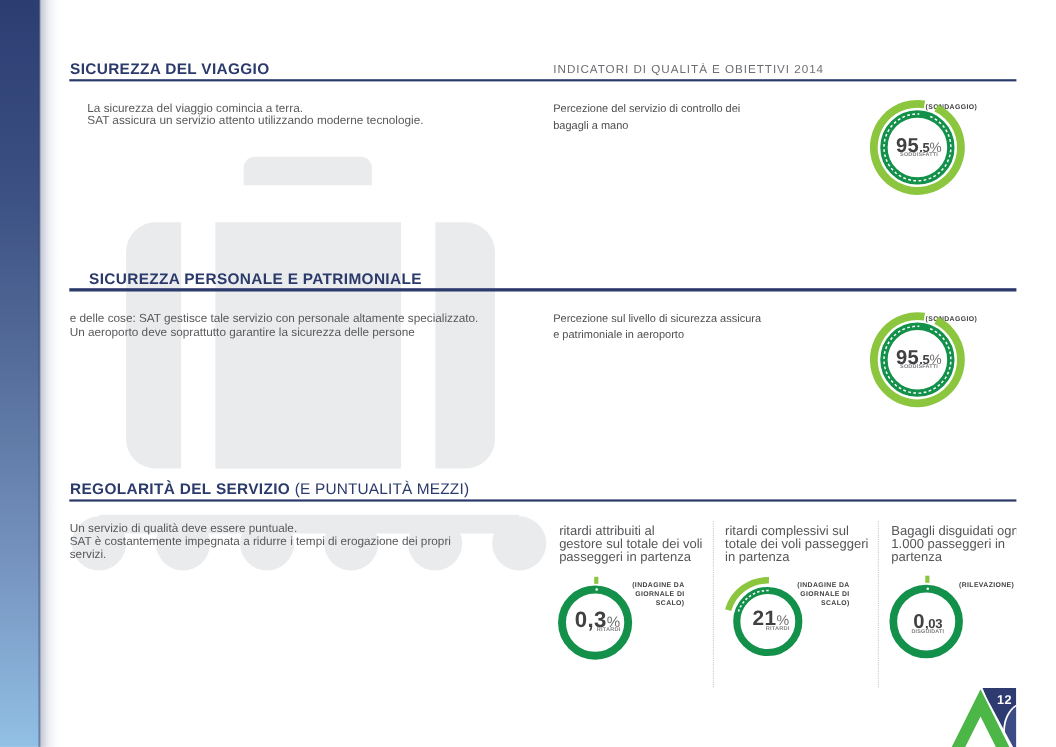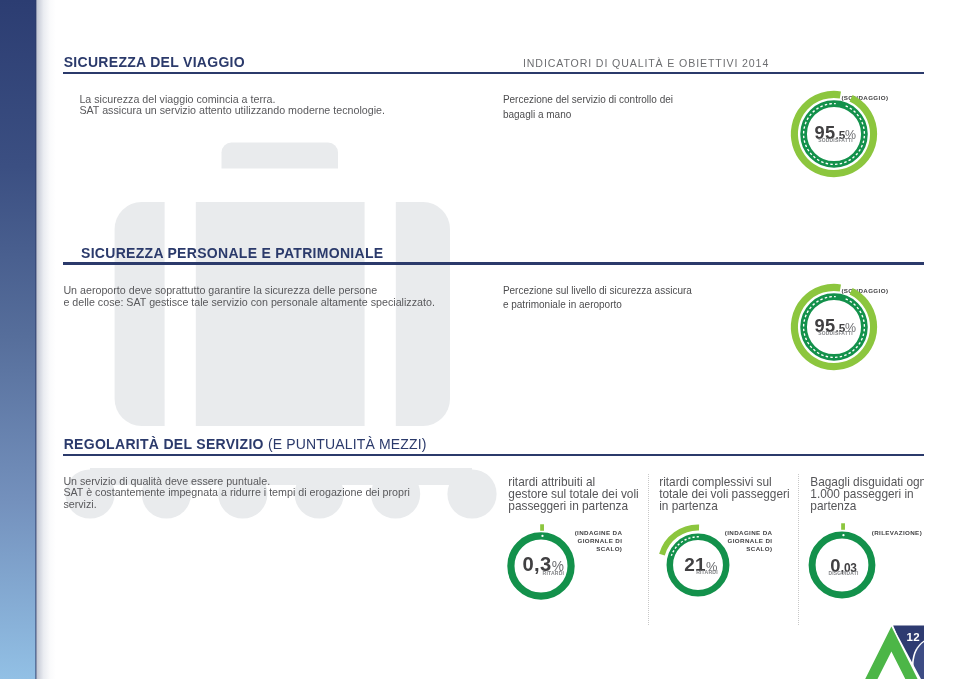--- a/index.html
+++ b/index.html
@@ -78,39 +78,39 @@
     </svg>
   </div>
 
   <div class="rail">
     
   </div>
   <div class="rail-edge"></div>
   <div class="rail-shadow"></div>
 
   <div class="sec-title" style="left:63.7px;top:54.2px;">SICUREZZA DEL VIAGGIO</div>
-  <div class="kicker" style="left:503px;top:57px;margin-left:20px;">INDICATORI DI QUALITÀ E OBIETTIVI 2014</div>
+  <div class="kicker" style="left:503px;top:57px;">INDICATORI DI QUALITÀ E OBIETTIVI 2014</div>
   <div class="rule" style="left:63.4px;top:71.75px;width:877.6px;"></div>
 
   <div class="body-text" style="left:63.4px;top:93.6px;margin-left:16px;">
     <div>La sicurezza del viaggio comincia a terra.</div>
     <div>SAT assicura un servizio attento utilizzando moderne tecnologie.</div>
   </div>
   <div class="lead" style="left:502.9px;top:93.3px;">
     <div>Percezione del servizio di controllo dei</div>
     <div>bagagli a mano</div>
   </div>
   <div class="tag" style="right:35.7px;top:94.4px;">(SONDAGGIO)</div>
 
   <div class="sec-title" style="left:81px;top:245.3px;">SICUREZZA PERSONALE E PATRIMONIALE</div>
   <div class="rule" style="left:63.4px;top:262.45px;width:877.6px;"></div>
 
   <div class="body-text" style="left:63.4px;top:285.1px;">
+    <div>e delle cose: SAT gestisce tale servizio con personale altamente specializzato.</div>
     <div>Un aeroporto deve soprattutto garantire la sicurezza delle persone</div>
-    <div>e delle cose: SAT gestisce tale servizio con personale altamente specializzato.</div>
   </div>
   <div class="lead" style="left:502.9px;top:283.6px;">
     <div>Percezione sul livello di sicurezza assicura</div>
     <div>e patrimoniale in aeroporto</div>
   </div>
   <div class="tag" style="right:35.7px;top:287.4px;">(SONDAGGIO)</div>
 
   <div class="sec-title" style="left:63.7px;top:436.4px;"><span>REGOLARITÀ DEL SERVIZIO</span> <span class="light">(E PUNTUALITÀ MEZZI)</span></div>
   <div class="rule" style="left:63.4px;top:453.9px;width:877.6px;"></div>
 

